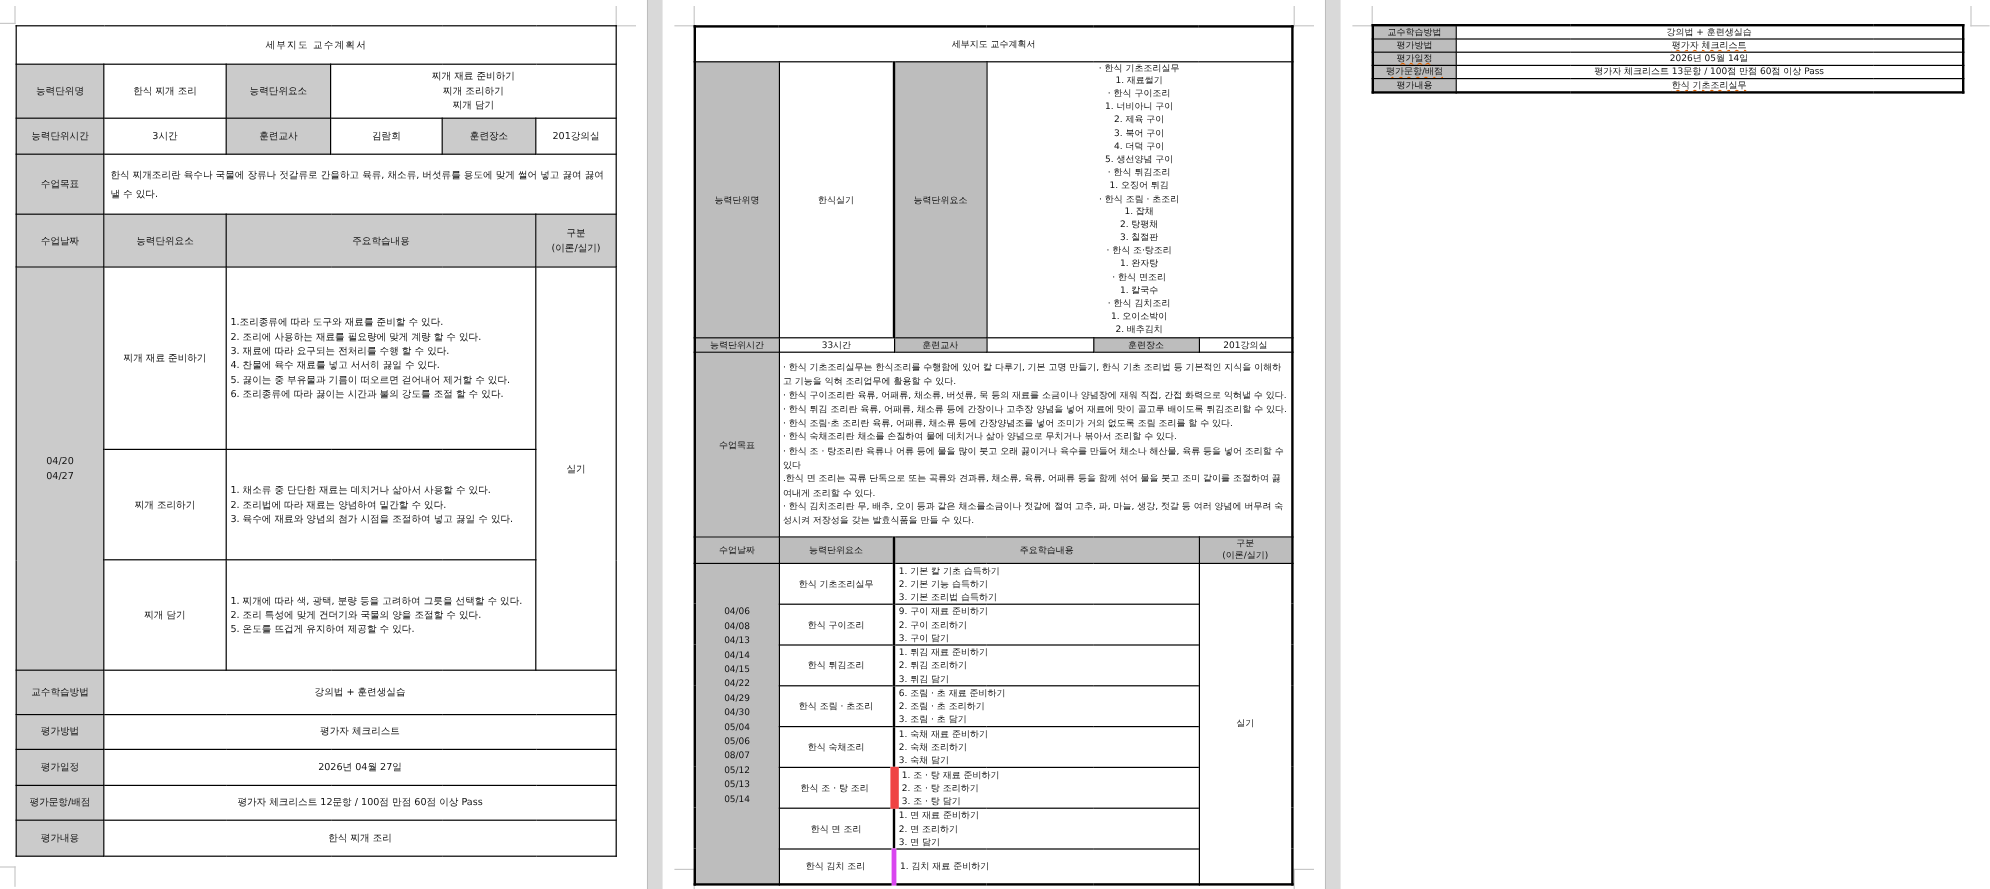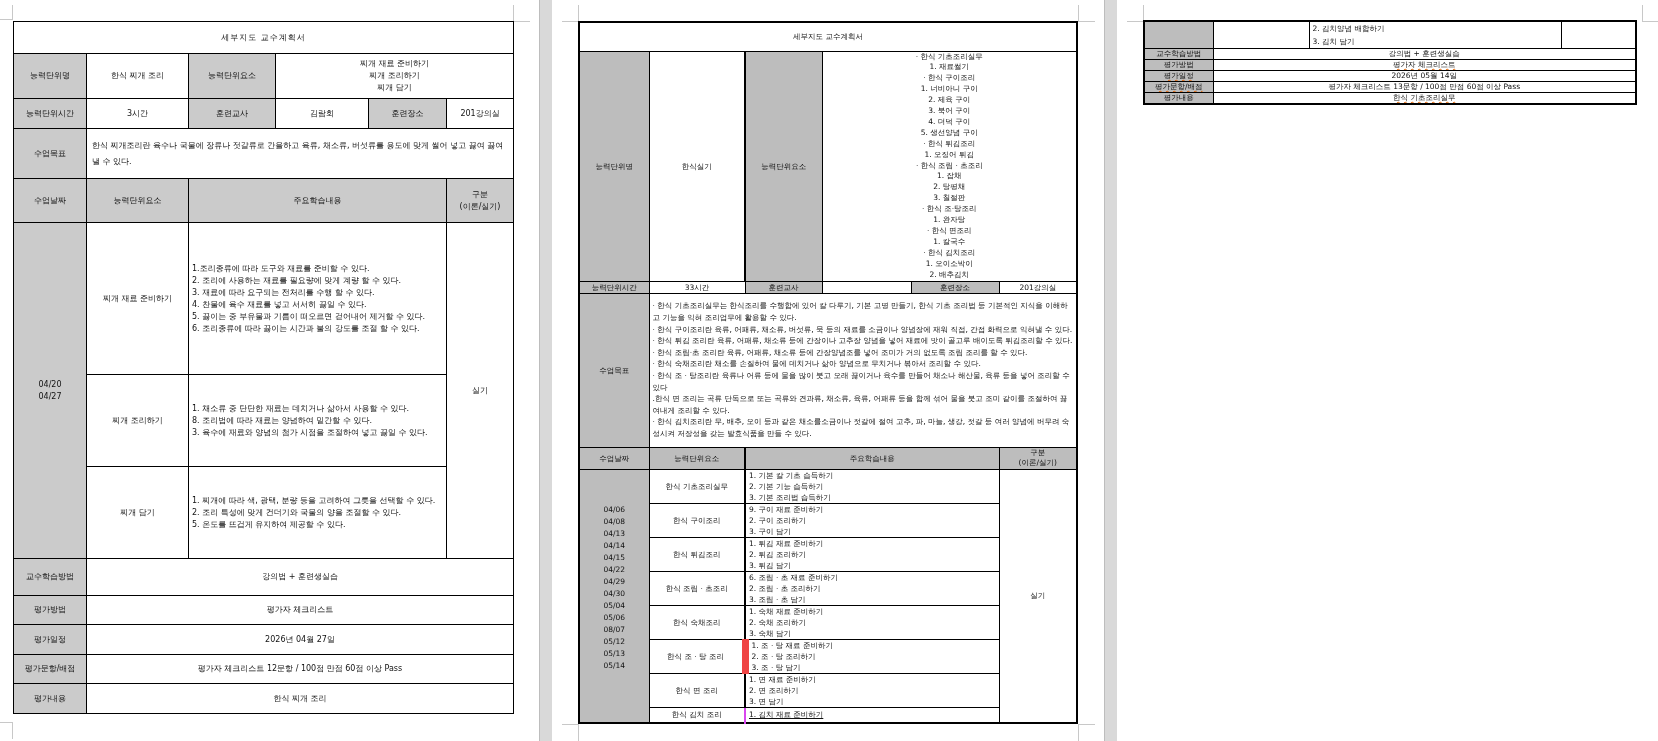--- a/index.html
+++ b/index.html
@@ -88,21 +88,21 @@
         <div>4. 찬물에 육수 재료를 넣고 서서히 끓일 수 있다.</div>
         <div>5. 끓이는 중 부유물과 기름이 떠오르면 걷어내어 제거할 수 있다.</div>
         <div>6. 조리종류에 따라 끓이는 시간과 불의 강도를 조절 할 수 있다.</div>
       </td>
       <td rowspan="3">실기</td>
     </tr>
     <tr style="height:92px">
       <td>찌개 조리하기</td>
       <td colspan="3" class="left lines">
         <div>1. 채소류 중 단단한 재료는 데치거나 삶아서 사용할 수 있다.</div>
-        <div>8. 조리법에 따라 재료는 양념하여 밑간할 수 있다.</div>
+        <div>2. 조리법에 따라 재료는 양념하여 밑간할 수 있다.</div>
         <div>3. 육수에 재료와 양념의 첨가 시점을 조절하여 넣고 끓일 수 있다.</div>
       </td>
     </tr>
     <tr style="height:92px">
       <td>찌개 담기</td>
       <td colspan="3" class="left lines">
         <div>1. 찌개에 따라 색, 광택, 분량 등을 고려하여 그릇을 선택할 수 있다.</div>
         <div>2. 조리 특성에 맞게 건더기와 국물의 양을 조절할 수 있다.</div>
         <div>5. 온도를 뜨겁게 유지하여 제공할 수 있다.</div>
       </td>
@@ -275,51 +275,42 @@
       </td>
     </tr>
     <tr style="height:34px">
       <td>한식 면 조리</td>
       <td colspan="3" class="left lines" style="border-left:2px solid #000;">
         <div>1. 면 재료 준비하기</div>
         <div>2. 면 조리하기</div>
         <div>3. 면 담기</div>
       </td>
     </tr>
-    <tr style="height:16px">
+    <tr style="height:30px">
       <td>한식 김치 조리</td>
-      <td colspan="3" class="left lines" style="border-left:2px solid #d946ef;text-decoration:underline;">
+      <td colspan="3" class="left lines" style="border-left:4px solid #d946ef;">
         <div>1. 김치 재료 준비하기</div>
       </td>
     </tr>
   </tbody>
     </table>
 </div>
 
 <div class="page" style="left:1117px;width:541px;">
   <div class="corner" style="left:10px;top:5px;border-right-width:1px;border-bottom-width:1px;"></div>
   <div class="corner" style="left:525px;top:5px;border-left-width:1px;border-bottom-width:1px;"></div>
 
   <table class="doc p3 thick" style="left:26px;top:20px;width:492px;">
     <colgroup>
       <col style="width:69px">
         <col style="width:96px">
         <col style="width:252px">
         <col style="width:75px">
     </colgroup>
     <tbody>
-        <tr style="height:26px">
-      <td class="g2"></td>
-      <td></td>
-      <td class="left lines" style="line-height:13px;">
-        <div>2. 김치양념 배합하기</div>
-        <div>3. 김치 담기</div>
-      </td>
-      <td></td>
-    </tr>
     <tr style="height:10px">
       <td class="g2">교수학습방법</td>
       <td colspan="3">강의법 + 훈련생실습</td>
     </tr>
     <tr style="height:10px">
       <td class="g2">평가방법</td>
       <td colspan="3"><span class="wavy">평가자 체크리스트</span></td>
     </tr>
     <tr style="height:10px">
       <td class="g2"><span class="wavy">평가일정</span></td>

